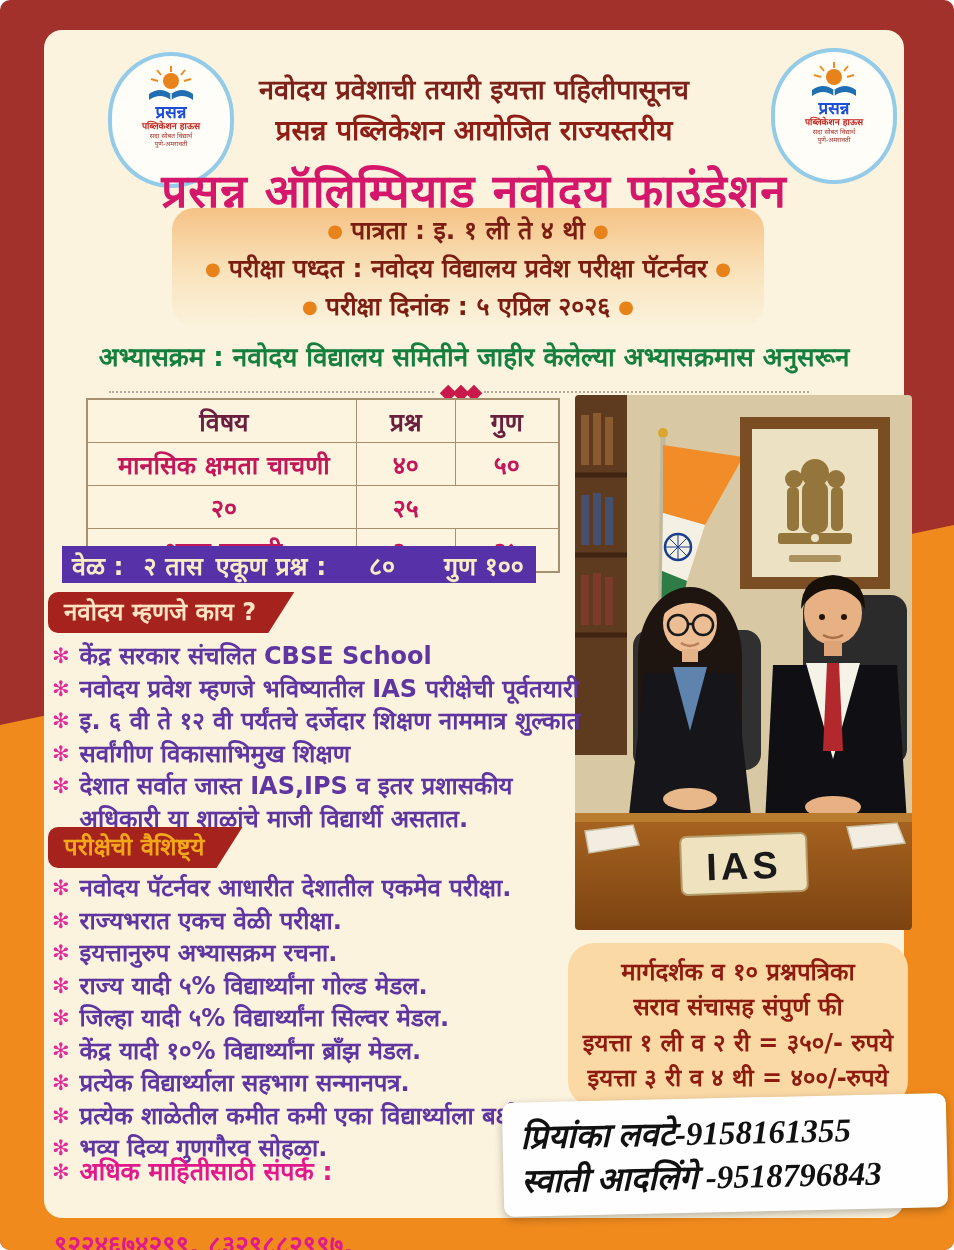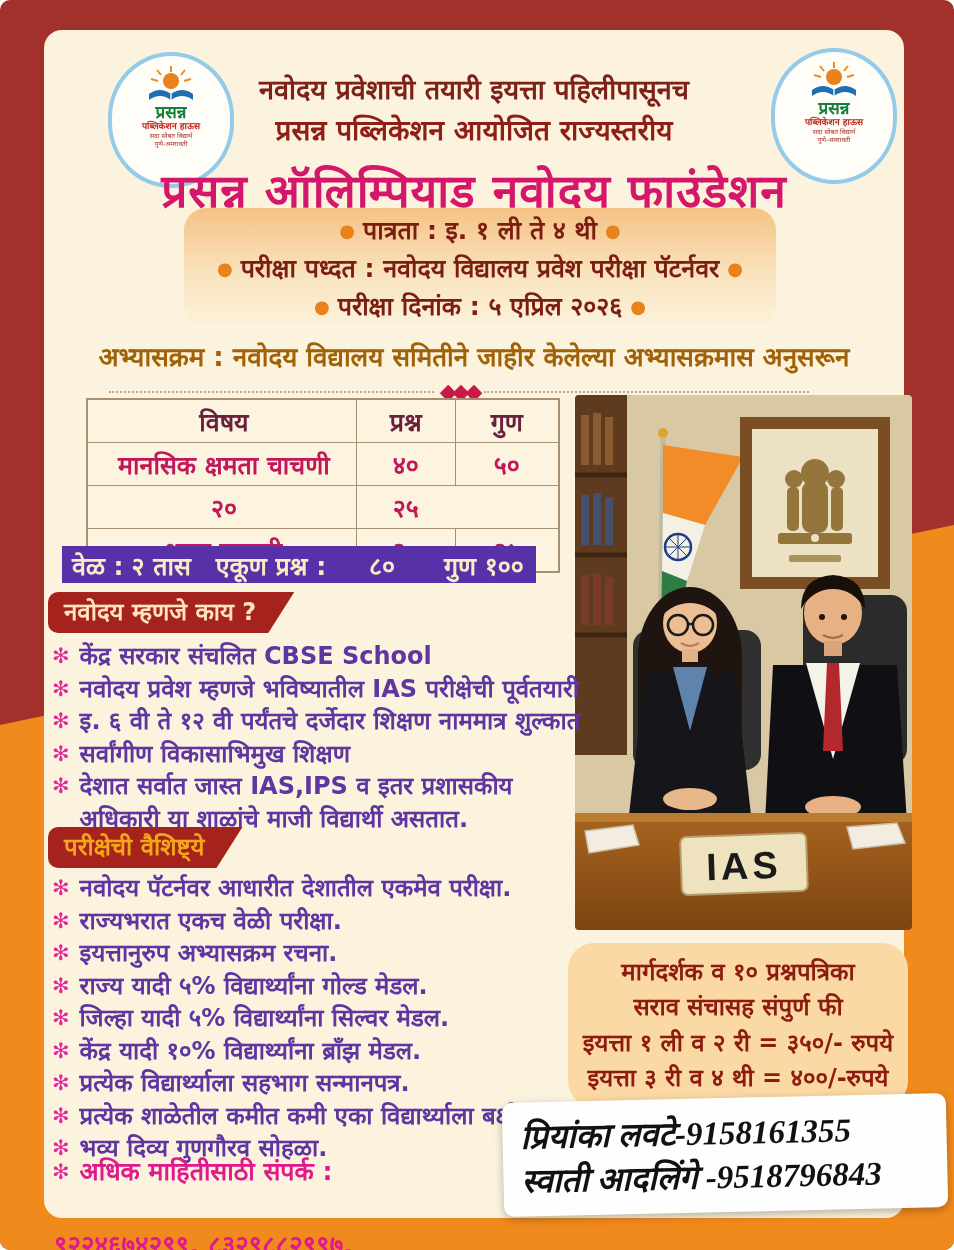--- a/index.html
+++ b/index.html
@@ -9,56 +9,56 @@
         clip-path:polygon(0 58%,100% 42%,100% 100%,0 100%);}
   .content{position:absolute;top:30px;left:44px;right:50px;bottom:32px;
         background:#FBF3DE;border-radius:18px;}
 
   
   .logo{position:absolute;width:118px;height:128px;background:#FEFDF8;border:4px solid #93CBE8;
         border-radius:50%/48%;box-shadow:0 0 0 2px #FEFDF8 inset;text-align:center;overflow:hidden;}
   .logo-left{left:64px;top:22px;}
   .logo-right{left:727px;top:18px;}
   .logo svg{display:block;margin:8px auto 0;}
-  .logo-name{color:#15803d;font-weight:bold;font-size:17px;line-height:17px;margin-top:-2px;}
+  .logo-name{color:#1d4ed8;font-weight:bold;font-size:17px;line-height:17px;margin-top:-2px;}
   .logo-sub{color:#C3271F;font-weight:bold;font-size:9px;line-height:11px;}
   .logo-tag{color:#A5342C;font-size:6.5px;line-height:8px;}
 
   .tagline{position:absolute;top:40px;left:150px;right:150px;text-align:center;
         color:#7E211A;font-size:27px;font-weight:bold;}
   .organizer{position:absolute;top:80px;left:150px;right:150px;text-align:center;
         color:#8E1E16;font-size:28px;font-weight:bold;}
   .main-title{position:absolute;top:128px;left:0;right:0;text-align:center;
         color:#D4176B;font-size:46px;font-weight:900;letter-spacing:1px;}
 
-  .elig-box{position:absolute;left:140px;top:178px;width:592px;height:118px;border-radius:22px;
+  .elig-box{position:absolute;left:128px;top:178px;width:592px;height:118px;border-radius:22px;
         background:linear-gradient(180deg,#F5C285 0%,#F9E3BC 55%,#FBF2DC 100%);
         display:flex;flex-direction:column;justify-content:space-evenly;align-items:center;}
   .elig-line{color:#7C1D12;font-size:25px;font-weight:bold;white-space:nowrap;}
   .elig-line .dot{color:#E8821A;font-size:18px;vertical-align:2px;padding:0 8px;}
 
   .syllabus{position:absolute;top:308px;left:0;right:0;text-align:center;
-        color:#a16207;font-size:26px;font-weight:bold;}
+        color:#15803d;font-size:26px;font-weight:bold;}
   .separator{position:absolute;top:352px;left:65px;right:95px;display:flex;align-items:center;}
   .sep-line{flex:1;border-top:2px dotted #B4AA97;height:0;}
   .sep-diamonds{color:#C9184A;font-size:22px;letter-spacing:-4px;padding:0 6px;line-height:20px;}
 
   
   .etable{position:absolute;left:18px;top:368px;width:470px;border:2px solid #A6906F;background:#FCF4DE;margin-left:24px;}
   .trow{display:grid;grid-template-columns:57% 21% 22%;border-top:1.5px solid #A6906F;}
   .trow:first-child{border-top:none;}
   .tcell{padding:4px 6px;font-size:25px;font-weight:bold;color:#C2185B;border-left:1.5px solid #A6906F;
         text-align:center;white-space:nowrap;}
   .tcell:first-child{border-left:none;text-align:center;padding-left:10px;}
   .thead .tcell{color:#6A1F3F;text-align:center;}
   .tfooter{position:absolute;left:18px;top:516px;width:474px;height:37px;background:#5731A8;
         color:#F6ECC5;font-size:25px;font-weight:bold;display:grid;grid-template-columns:57% 21% 22%;
         align-items:center;}
   .tf1{display:flex;padding:0 6px 0 10px;}
-  .tf1 .v{margin-left:8px;}
+  .tf1 .v{margin-left:20px;}
   .tf1 .lab2{margin-left:auto;}
   .tf-num,.tf-marks{text-align:center;}
 
   
   .ribbon{position:absolute;left:4px;height:41px;background:#A6221C;color:#FFE3C2;
         font-size:24px;font-weight:bold;line-height:41px;padding:0 38px 0 16px;
         border-radius:10px 0 0 10px;
         clip-path:polygon(0 0,100% 0,calc(100% - 26px) 100%,0 100%);}
   .ribbon.r1{top:562px;}
   .ribbon.r2{top:797px;color:#F2A71B;}

